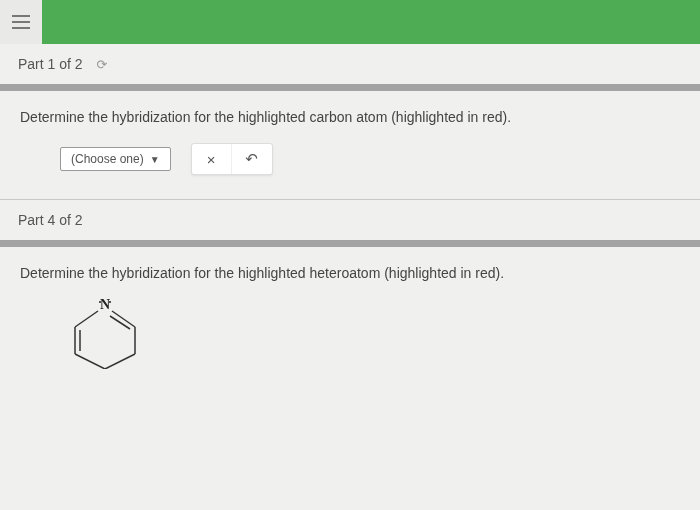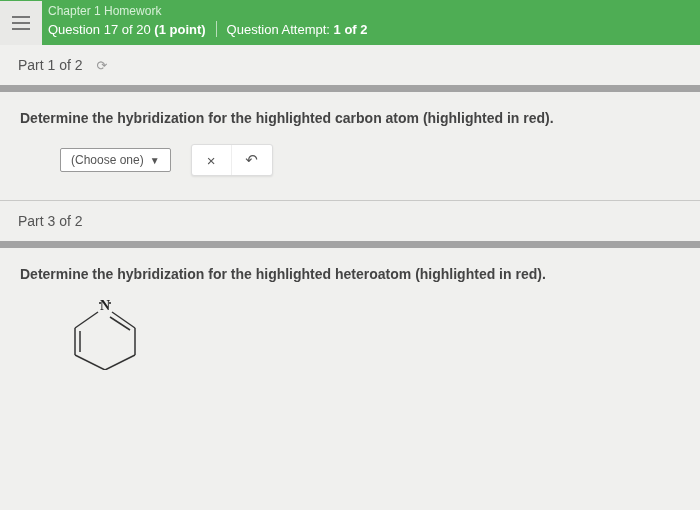--- a/index.html
+++ b/index.html
@@ -84,21 +84,20 @@
       gap: 14px;
     }
     .question-panel {
       padding: 18px 20px 24px 20px;
       background: #f0f0ee;
     }
     .question-text {
       font-size: 14px;
       color: #444;
       margin-bottom: 18px;
-      font-weight: bold;
     }
     .structure-row {
       display: flex;
       align-items: center;
       margin-left: 40px;
       margin-bottom: 24px;
     }
     .controls-row {
       display: flex;
       align-items: center;
@@ -154,37 +153,20 @@
   </style>
 </head>
 <body>
 
 <div class="header-bar">
   <div class="hamburger-wrap">
     <div class="hamburger">
       <span></span>
         <span></span>
         <span></span>
-    </div>
-  </div>
-  <div class="header-text-block">
-    <div class="chapter-title">Chapter 1 Homework</div>
-    <div class="question-line">
-      <span>
-        <span>Question</span>
-        <span>17</span>
-        <span>of</span>
-        <span>20</span>
-        <span class="bold">(1 point)</span>
-      </span>
-      <span class="divider"></span>
-      <span>
-        <span>Question Attempt:</span>
-        <span class="bold">1 of 2</span>
-      </span>
     </div>
   </div>
 </div>
 
 <div class="content-area">
 
   <div class="part-header">
     <span>Part 1 of 2</span>
     <span class="refresh-icon">⟳</span>
   </div>
@@ -205,21 +187,21 @@
         <div class="action-btn">
           <span>↶</span>
         </div>
       </div>
     </div>
   </div>
 
   <div class="part-divider"></div>
 
   <div class="part-header">
-    <span>Part 3 of 2</span>
+    <span>Part 4 of 2</span>
   </div>
 
   <div class="question-panel" style="padding-bottom:0;">
     <div class="question-text">Determine the hybridization for the highlighted heteroatom (highlighted in red).</div>
 
     <div class="structure-row" style="margin-bottom:0;">
       <svg class="hexagon" width="90" height="70">
         <text x="45" y="10" text-anchor="middle" font-family="Times New Roman, serif" font-size="14" font-weight="600" fill="#222">N</text>
         <circle cx="40" cy="3" r="1" fill="#222"></circle>
         <circle cx="50" cy="3" r="1" fill="#222"></circle>

